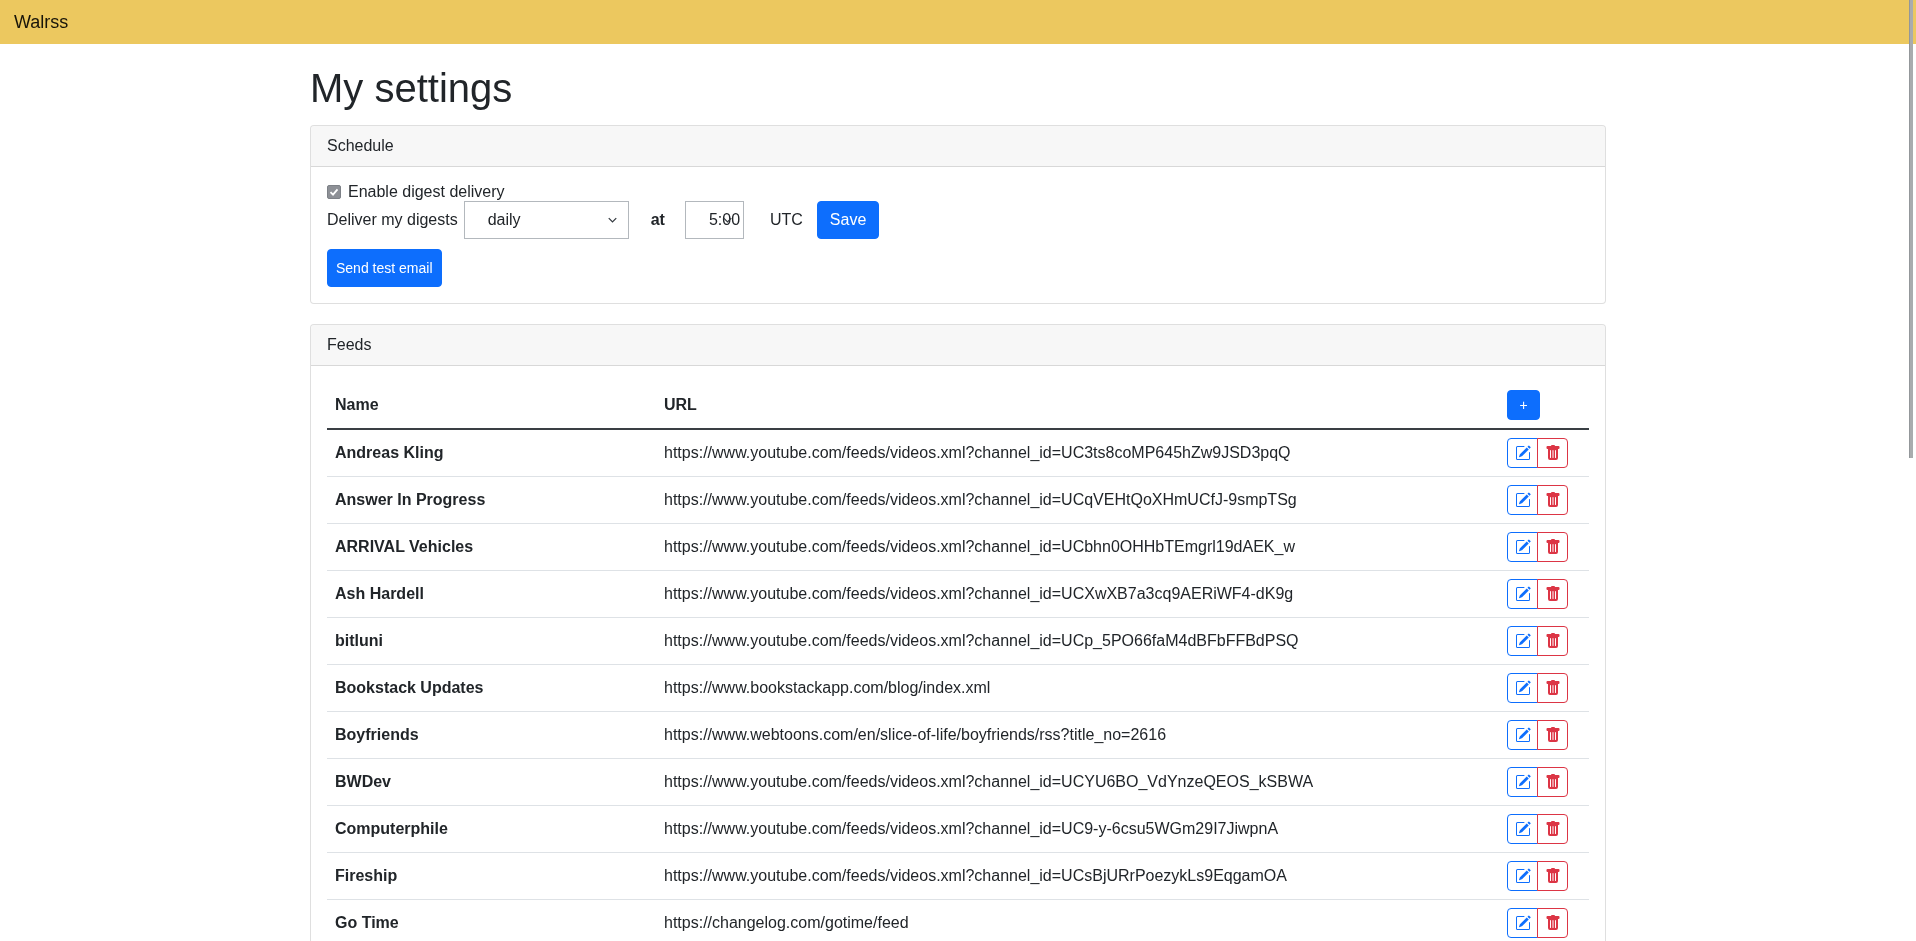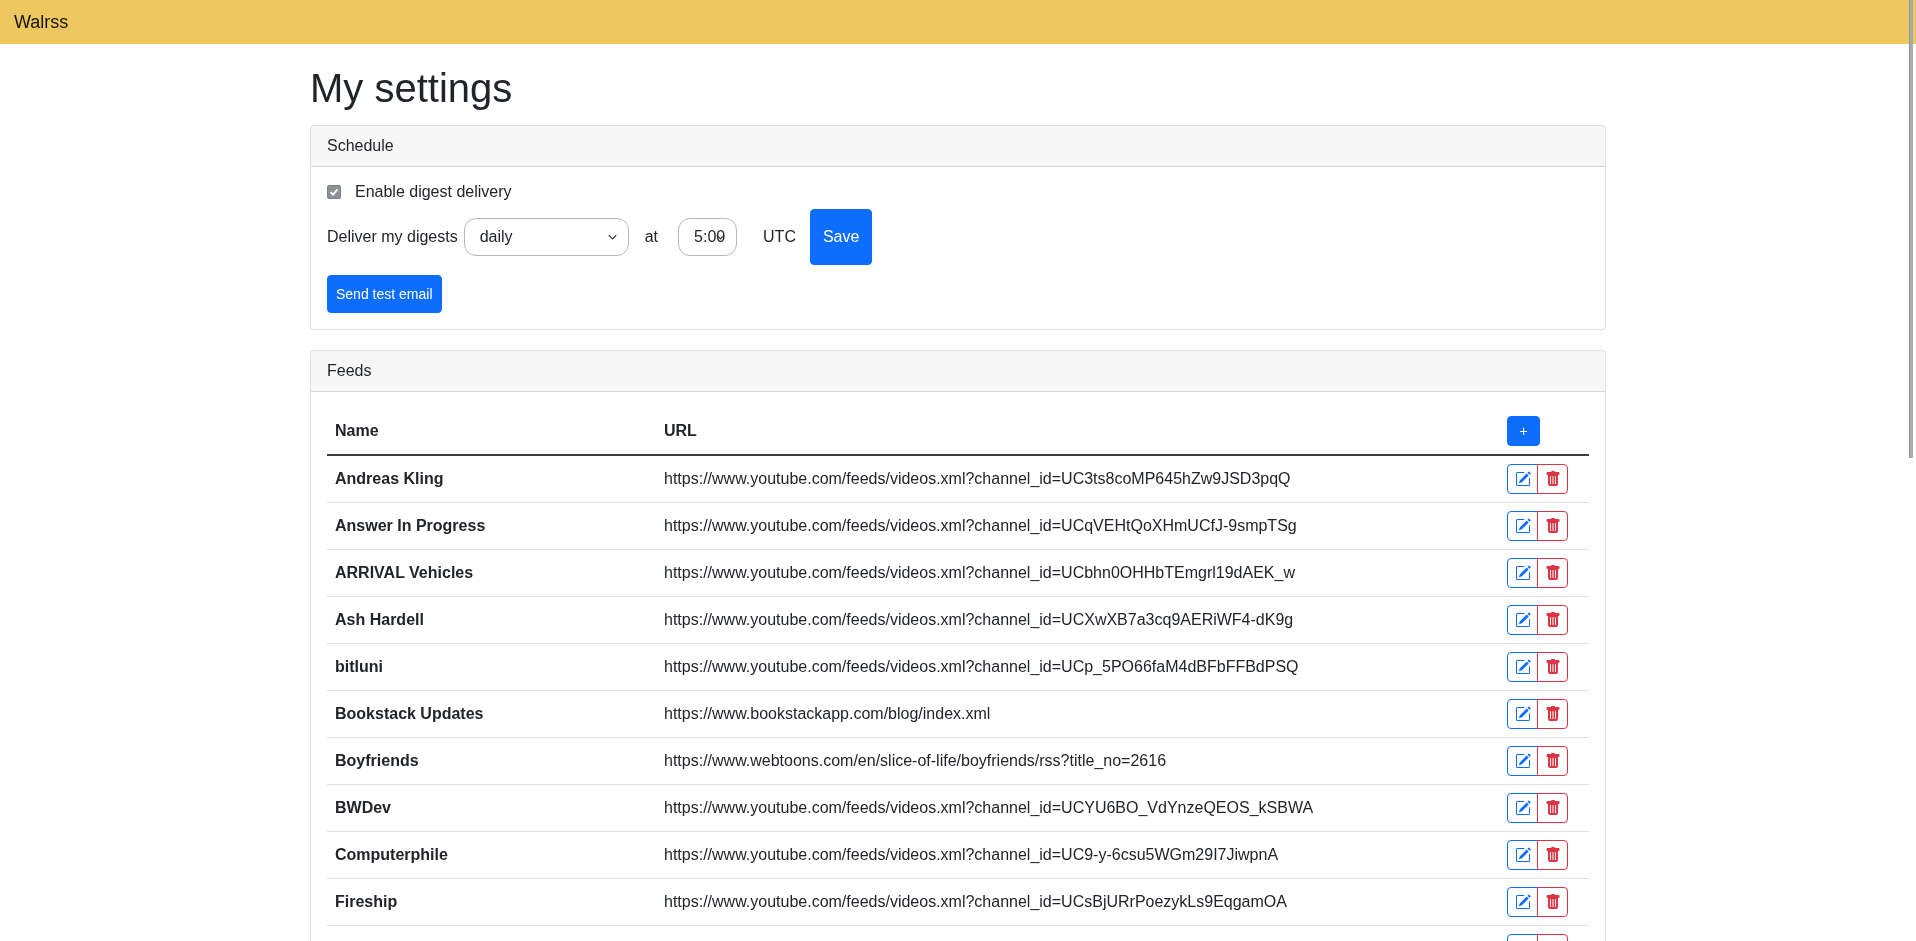--- a/index.html
+++ b/index.html
@@ -50,22 +50,21 @@
     border-bottom: 1px solid rgba(0,0,0,.125);
     padding: 8px 16px;
     line-height: 24px;
     border-radius: 4px 4px 0 0;
   }
   .card-body { padding: 16px; }
   
   .check-row {
     display: flex;
     align-items: center;
-    margin-bottom: 8px;
-    gap: 7px;
+    margin-bottom: 0;
   }
   .checkbox {
     width: 14px; height: 14px;
     background: #8d9096;
     border: 1px solid #7d8187;
     border-radius: 2px;
     margin-right: 7px;
     display: inline-flex;
     align-items: center;
     justify-content: center;
@@ -73,56 +72,56 @@
   }
   .checkbox svg { display: block; }
   .controls-row {
     display: flex;
     align-items: center;
   }
   .select {
     position: relative;
     height: 38px;
     border: 1px solid #b3b8bd;
-    border-radius: 12px;
+    border-radius: 0;
     background: #fff;
     display: inline-flex;
     align-items: center;
-    padding: 0 34px 0 15px;
+    padding: 0 34px 0 23px;
     cursor: pointer;
   }
   .select .chev {
     position: absolute;
     right: 10px; top: 50%;
     margin-top: -5px;
   }
   .sel-frequency { width: 165px; margin-left: 6px; }
   .sel-time      { width: 59px;  margin-left: 20px; }
-  .lbl-at  { margin-left: 16px; }
+  .lbl-at  { margin-left: 22px; font-weight: bold; }
   .lbl-utc { margin-left: 26px; }
   .btn {
     display: inline-flex;
     align-items: center;
     justify-content: center;
     border: 1px solid transparent;
     border-radius: 4px;
     font-family: inherit;
     cursor: pointer;
     background: none;
   }
   .btn-primary {
     background: #0d6efd;
     border-color: #0d6efd;
     color: #fff;
   }
   .btn-save {
     margin-left: 14px;
     padding: 6px 12px;
     font-size: 16px;
-    height: 56px;
+    height: 38px;
   }
   .btn-sm {
     padding: 4px 8px;
     font-size: 14px;
     height: 38px;
   }
   .btn-test { margin-top: 10px; }
   
   table.feeds {
     width: 100%;

